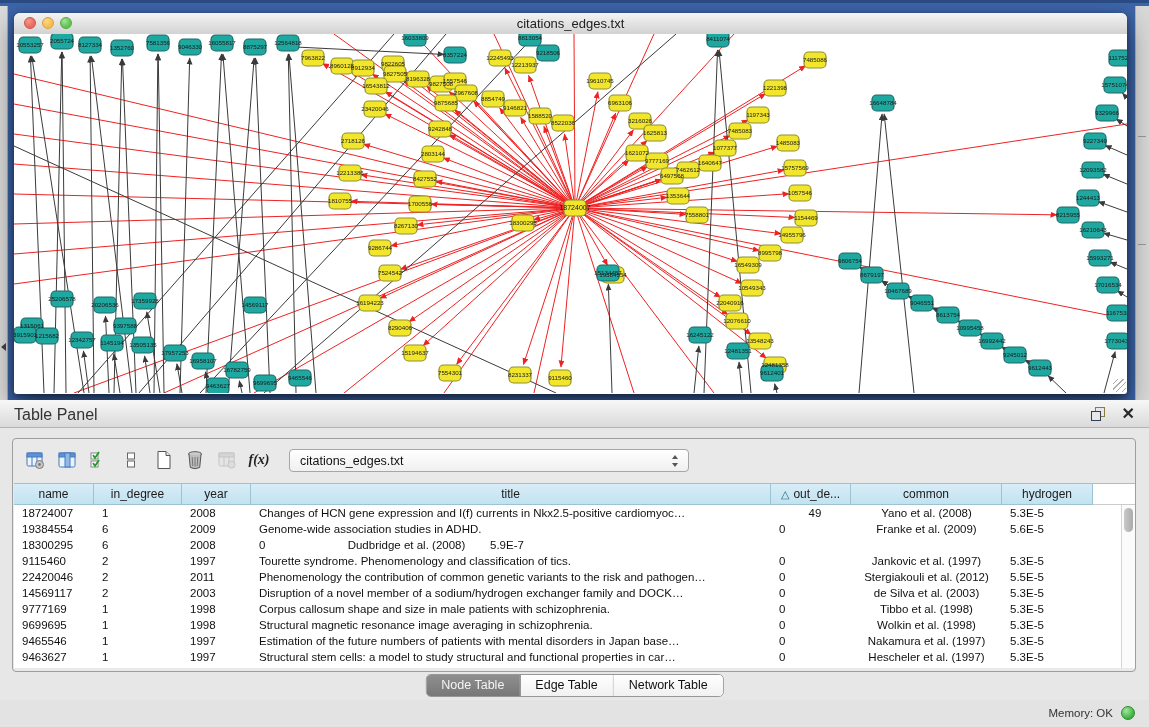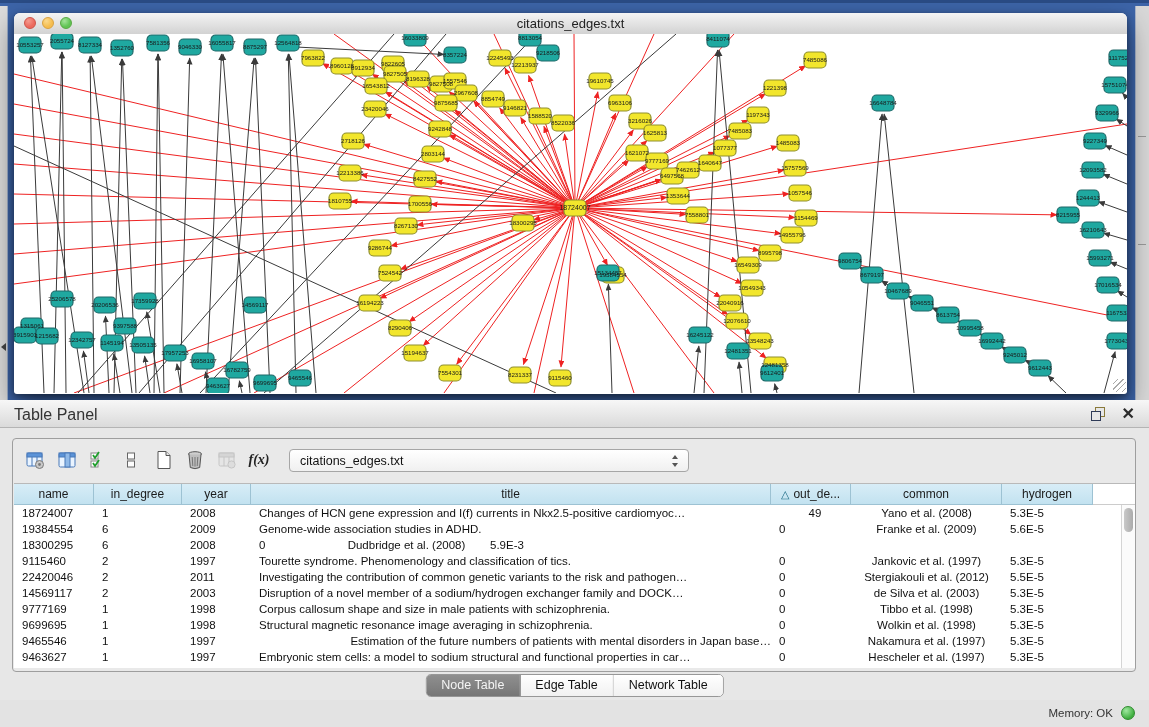--- a/index.html
+++ b/index.html
@@ -610,36 +610,36 @@
               <div class="bcell" style="width: 80px; text-align: left;">0</div>
               <div class="bcell" style="width: 151px; text-align: center; padding-left: 0px;">Franke et al. (2009)</div>
               <div class="bcell" style="width: 91px; text-align: left;">5.6E-5</div>
             </div>
             <div class="brow">
               <div class="bcell" style="width: 80px; text-align: left;">18300295</div>
               <div class="bcell" style="width: 88px; text-align: left;">6</div>
               <div class="bcell" style="width: 69px; text-align: left;">2008</div>
               <div class="bcell" style="width: 80px; text-align: left;">0</div>
               <div class="bcell" style="width: 151px; text-align: center; padding-left: 0px;">Dudbridge et al. (2008)</div>
-              <div class="bcell" style="width: 91px; text-align: left;">5.9E-3</div>
+              <div class="bcell" style="width: 91px; text-align: left;">5.9E-7</div>
             </div>
             <div class="brow">
               <div class="bcell" style="width: 80px; text-align: left;">9115460</div>
               <div class="bcell" style="width: 88px; text-align: left;">2</div>
               <div class="bcell" style="width: 69px; text-align: left;">1997</div>
               <div class="bcell" style="width: 520px; text-align: left;">Tourette syndrome. Phenomenology and classification of tics.</div>
               <div class="bcell" style="width: 80px; text-align: left;">0</div>
               <div class="bcell" style="width: 151px; text-align: center; padding-left: 0px;">Jankovic et al. (1997)</div>
               <div class="bcell" style="width: 91px; text-align: left;">5.3E-5</div>
             </div>
             <div class="brow">
               <div class="bcell" style="width: 80px; text-align: left;">22420046</div>
               <div class="bcell" style="width: 88px; text-align: left;">2</div>
               <div class="bcell" style="width: 69px; text-align: left;">2011</div>
-              <div class="bcell" style="width: 520px; text-align: left;">Investigating the contribution of common genetic variants to the risk and pathogen…</div>
+              <div class="bcell" style="width: 520px; text-align: left;">Phenomenology the contribution of common genetic variants to the risk and pathogen…</div>
               <div class="bcell" style="width: 80px; text-align: left;">0</div>
               <div class="bcell" style="width: 151px; text-align: center; padding-left: 0px;">Stergiakouli et al. (2012)</div>
               <div class="bcell" style="width: 91px; text-align: left;">5.5E-5</div>
             </div>
             <div class="brow">
               <div class="bcell" style="width: 80px; text-align: left;">14569117</div>
               <div class="bcell" style="width: 88px; text-align: left;">2</div>
               <div class="bcell" style="width: 69px; text-align: left;">2003</div>
               <div class="bcell" style="width: 520px; text-align: left;">Disruption of a novel member of a sodium/hydrogen exchanger family and DOCK…</div>
               <div class="bcell" style="width: 80px; text-align: left;">0</div>
@@ -661,30 +661,30 @@
               <div class="bcell" style="width: 69px; text-align: left;">1998</div>
               <div class="bcell" style="width: 520px; text-align: left;">Structural magnetic resonance image averaging in schizophrenia.</div>
               <div class="bcell" style="width: 80px; text-align: left;">0</div>
               <div class="bcell" style="width: 151px; text-align: center; padding-left: 0px;">Wolkin et al. (1998)</div>
               <div class="bcell" style="width: 91px; text-align: left;">5.3E-5</div>
             </div>
             <div class="brow">
               <div class="bcell" style="width: 80px; text-align: left;">9465546</div>
               <div class="bcell" style="width: 88px; text-align: left;">1</div>
               <div class="bcell" style="width: 69px; text-align: left;">1997</div>
-              <div class="bcell" style="width: 520px; text-align: right;">Estimation of the future numbers of patients with mental disorders in Japan base…</div>
+              <div class="bcell" style="width: 520px; text-align: left;">Estimation of the future numbers of patients with mental disorders in Japan base…</div>
               <div class="bcell" style="width: 80px; text-align: left;">0</div>
               <div class="bcell" style="width: 151px; text-align: center; padding-left: 0px;">Nakamura et al. (1997)</div>
               <div class="bcell" style="width: 91px; text-align: left;">5.3E-5</div>
             </div>
             <div class="brow">
               <div class="bcell" style="width: 80px; text-align: left;">9463627</div>
               <div class="bcell" style="width: 88px; text-align: left;">1</div>
               <div class="bcell" style="width: 69px; text-align: left;">1997</div>
-              <div class="bcell" style="width: 520px; text-align: left;">Embryonic stem cells: a model to sodium structural and functional properties in car…</div>
+              <div class="bcell" style="width: 520px; text-align: left;">Structural stem cells: a model to study structural and functional properties in car…</div>
               <div class="bcell" style="width: 80px; text-align: left;">0</div>
               <div class="bcell" style="width: 151px; text-align: center; padding-left: 0px;">Hescheler et al. (1997)</div>
               <div class="bcell" style="width: 91px; text-align: left;">5.3E-5</div>
             </div>
           </div>
         <div class="vscroll">
           <div class="vthumb"></div>
         </div>
       </div>
     </div>

